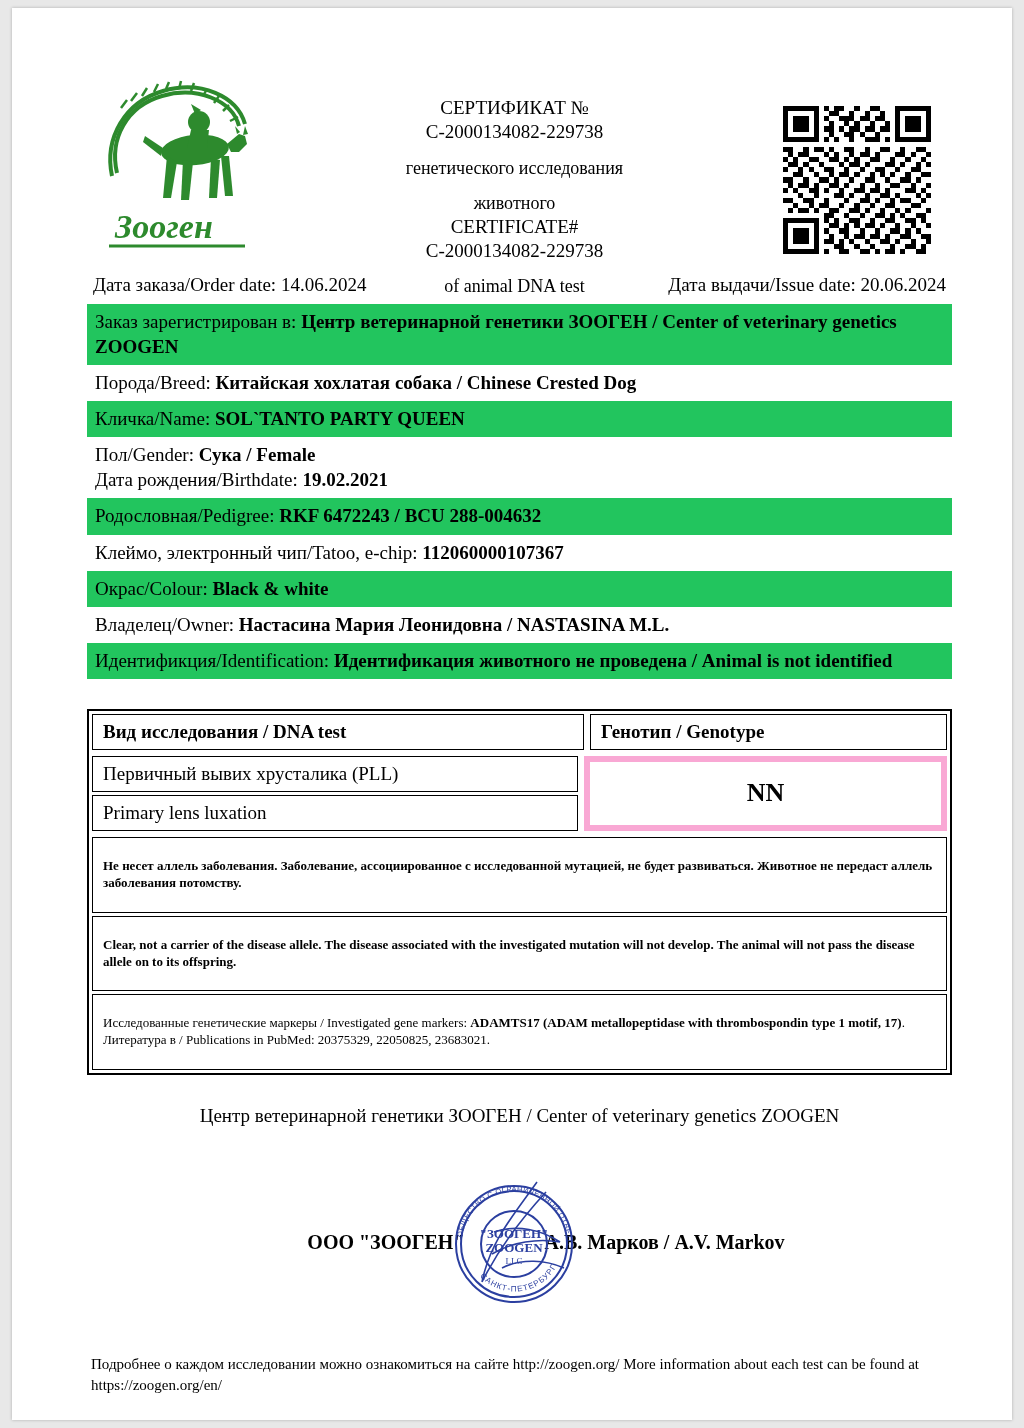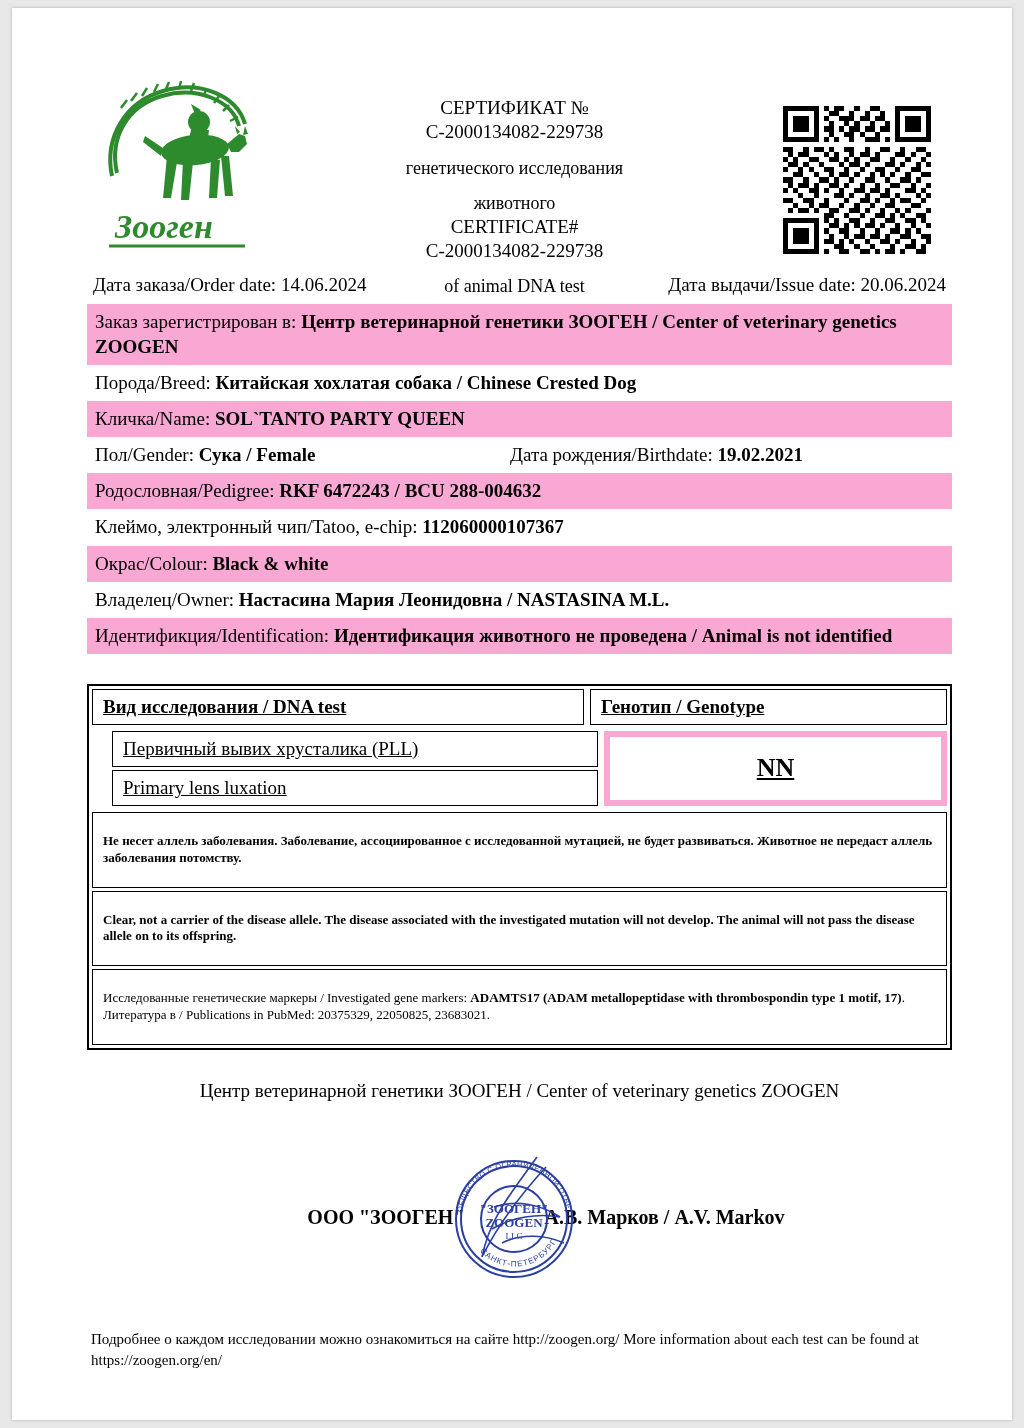--- a/index.html
+++ b/index.html
@@ -68,44 +68,45 @@
     justify-content: space-between;
     font-size: 19px;
     padding: 6px 6px 8px 6px;
   }
   
   .row {
     font-size: 19px;
     padding: 5px 8px 6px 8px;
     line-height: 1.32;
   }
-  .row.shade { background: #f9a8d4; }
+  .row.shade { background: #22c55e; }
   .row b { font-weight: bold; }
   .row.split {
     display: flex;
+    flex-direction: column;
   }
   .row.split .left { width: 415px; }
   .row.split .right { flex: 1 1 auto; }
   
   .table {
     margin-top: 30px;
     border: 2px solid #000;
   }
-  .trow { display: flex; text-decoration: underline; }
+  .trow { display: flex; }
   .cell {
     border: 1px solid #000;
     margin: 3px;
     padding: 6px 10px;
     font-size: 19px;
     box-sizing: border-box;
   }
   .c-left { width: 492px; flex: 0 0 492px; }
   .c-right { flex: 1 1 auto; display: flex; align-items: center; justify-content: center; }
   .hdr { font-weight: bold; }
-  .testnames { flex: 0 0 492px; padding-left: 20px; }
+  .testnames { flex: 0 0 492px; }
   .testnames .cell { width: 100%; margin: 3px; }
   .genotype {
     flex: 1 1 auto;
     margin: 3px;
     border: 6px solid #f9a8d4;
     display: flex;
     align-items: center;
     justify-content: center;
     font-size: 26px;
     font-weight: bold;

